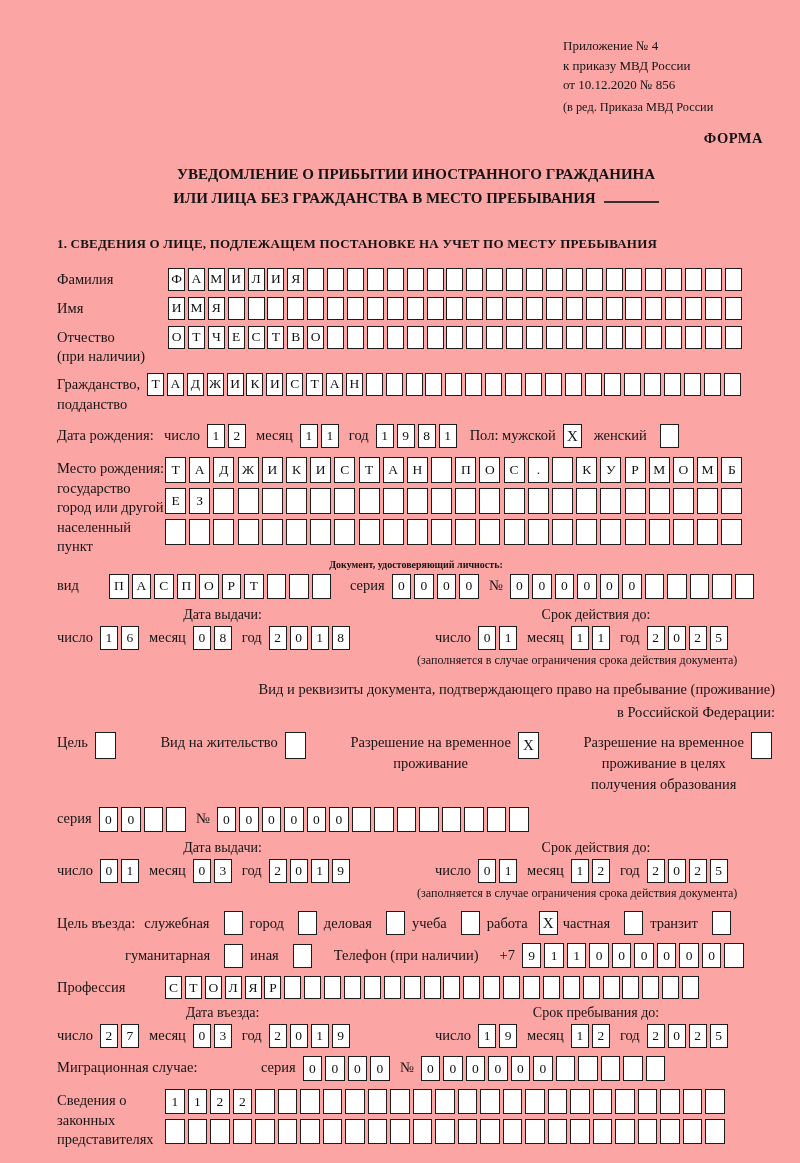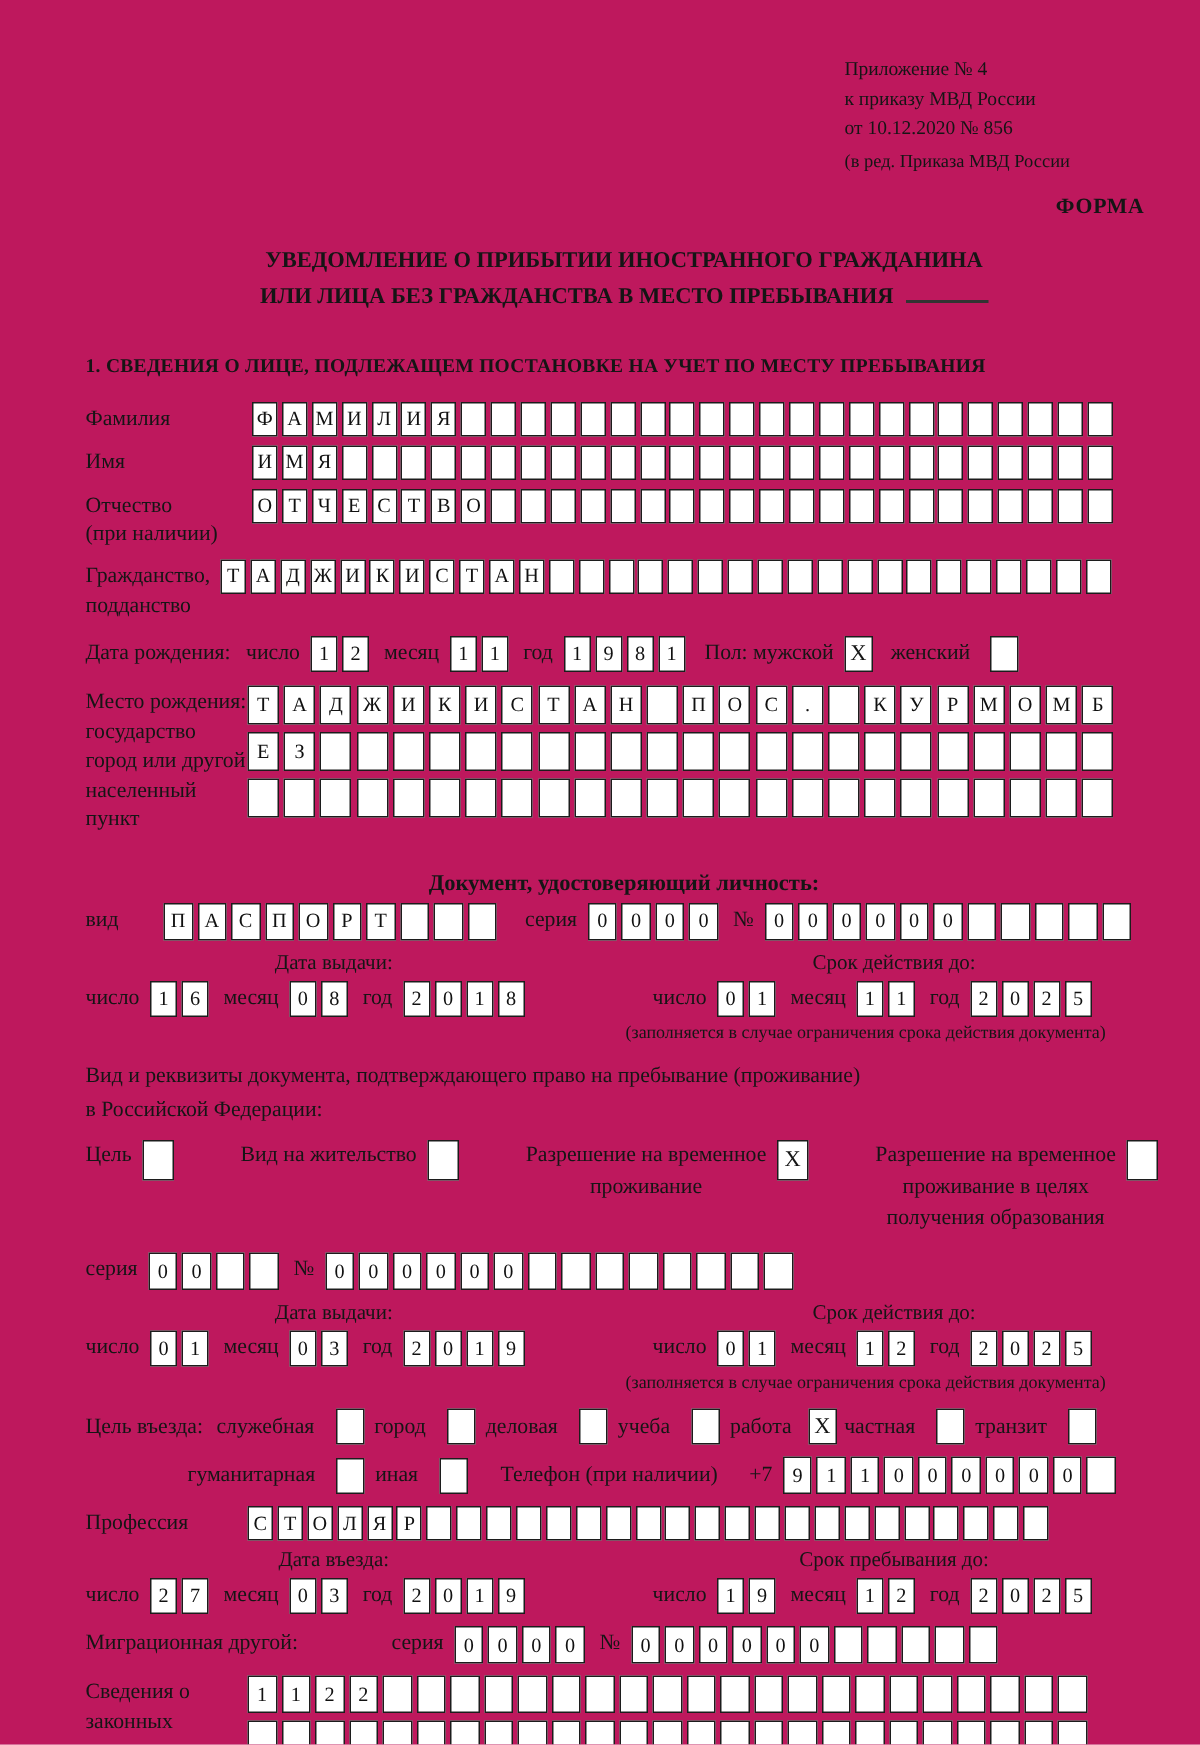--- a/index.html
+++ b/index.html
@@ -1,18 +1,18 @@
 <!DOCTYPE html>
 <html><head>
 <meta charset="utf-8">
 <style>
   * { box-sizing: content-box; }
   body { margin:0; background:#ffffff; }
   .page {
-    width:800px; height:1163px; background:#be185d; position:relative;
+    width:800px; height:1163px; background:#fca5a5; position:relative;
     font-family:"Liberation Serif", serif; color:#151515; font-size:14.5px;
     padding:36px 25px 0 57px; box-sizing:border-box; overflow:hidden;
   }
   
   .appendix { margin-left:506px; line-height:1.5; font-size:13px; }
   .appendix .amend { font-size:12.3px; margin-top:4px; line-height:1.45; }
   .forma { text-align:right; font-weight:bold; font-size:14.5px; margin:14px 12px 0 0; letter-spacing:.5px; }
   
   .title { text-align:center; font-weight:bold; font-size:15px; margin-top:16px; line-height:1.55; }
   .blank-line { display:inline-block; width:55px; border-bottom:2px solid #333; margin-left:8px; }
@@ -32,26 +32,26 @@
   .stack > .cells { margin-bottom:5px; }
   
   .w { margin:0 7px; padding-top:3px; flex:none; }
   .w.first { margin-left:0; }
   .dg { display:flex; align-items:flex-start; }
   .chk {
     width:19px; height:25px; border:1.6px solid #1c1c1c; display:inline-flex; flex:none;
     align-items:center; justify-content:center; font-size:15px; margin-left:7px; background:#fff;
   }
   .chk.small { height:22px; width:17px; }
-  .doc-head { text-align:center; font-weight:bold; font-size:15px; margin-top:24px; }
+  .doc-head { text-align:center; font-weight:bold; font-size:10px; margin-top:2px; }
   .two-col { display:flex; margin-top:8px;gap:29px; }
   .date-col { display:flex; flex-direction:column; }
   .date-head { text-align:center; font-size:14px; margin-bottom:3px; }
   .note { font-size:12px; margin-top:3px; }
-  .plain { margin-top:10px; line-height:1.6; }
+  .plain { margin-top:10px; line-height:1.6;text-align:right; }
   .opt-row { display:flex; align-items:flex-start; margin-top:8px; }
   .opt { display:flex; align-items:flex-start; }
   .opt .lines { text-align:center; line-height:1.45; }
 </style>
 </head>
 <body>
 
 <div class="page">
 
   <div class="appendix">
@@ -637,21 +637,21 @@
             <span class="cell">2</span>
             <span class="cell">0</span>
             <span class="cell">2</span>
             <span class="cell">5</span>
           </span>
       </div>
     </div>
   </div>
 
   <div class="frow dg" style="margin-top:8px;">
-    <div class="flabel" style="width:170px;">Миграционная другой:</div>
+    <div class="flabel" style="width:170px;">Миграционная случае:</div>
     <span class="w" style="margin-left:34px;">серия</span>
     <span class="cells g24">
         <span class="cell">0</span>
         <span class="cell">0</span>
         <span class="cell">0</span>
         <span class="cell">0</span>
       </span>
     <span class="w">№</span>
     <span class="cells g24">
         <span class="cell">0</span>

